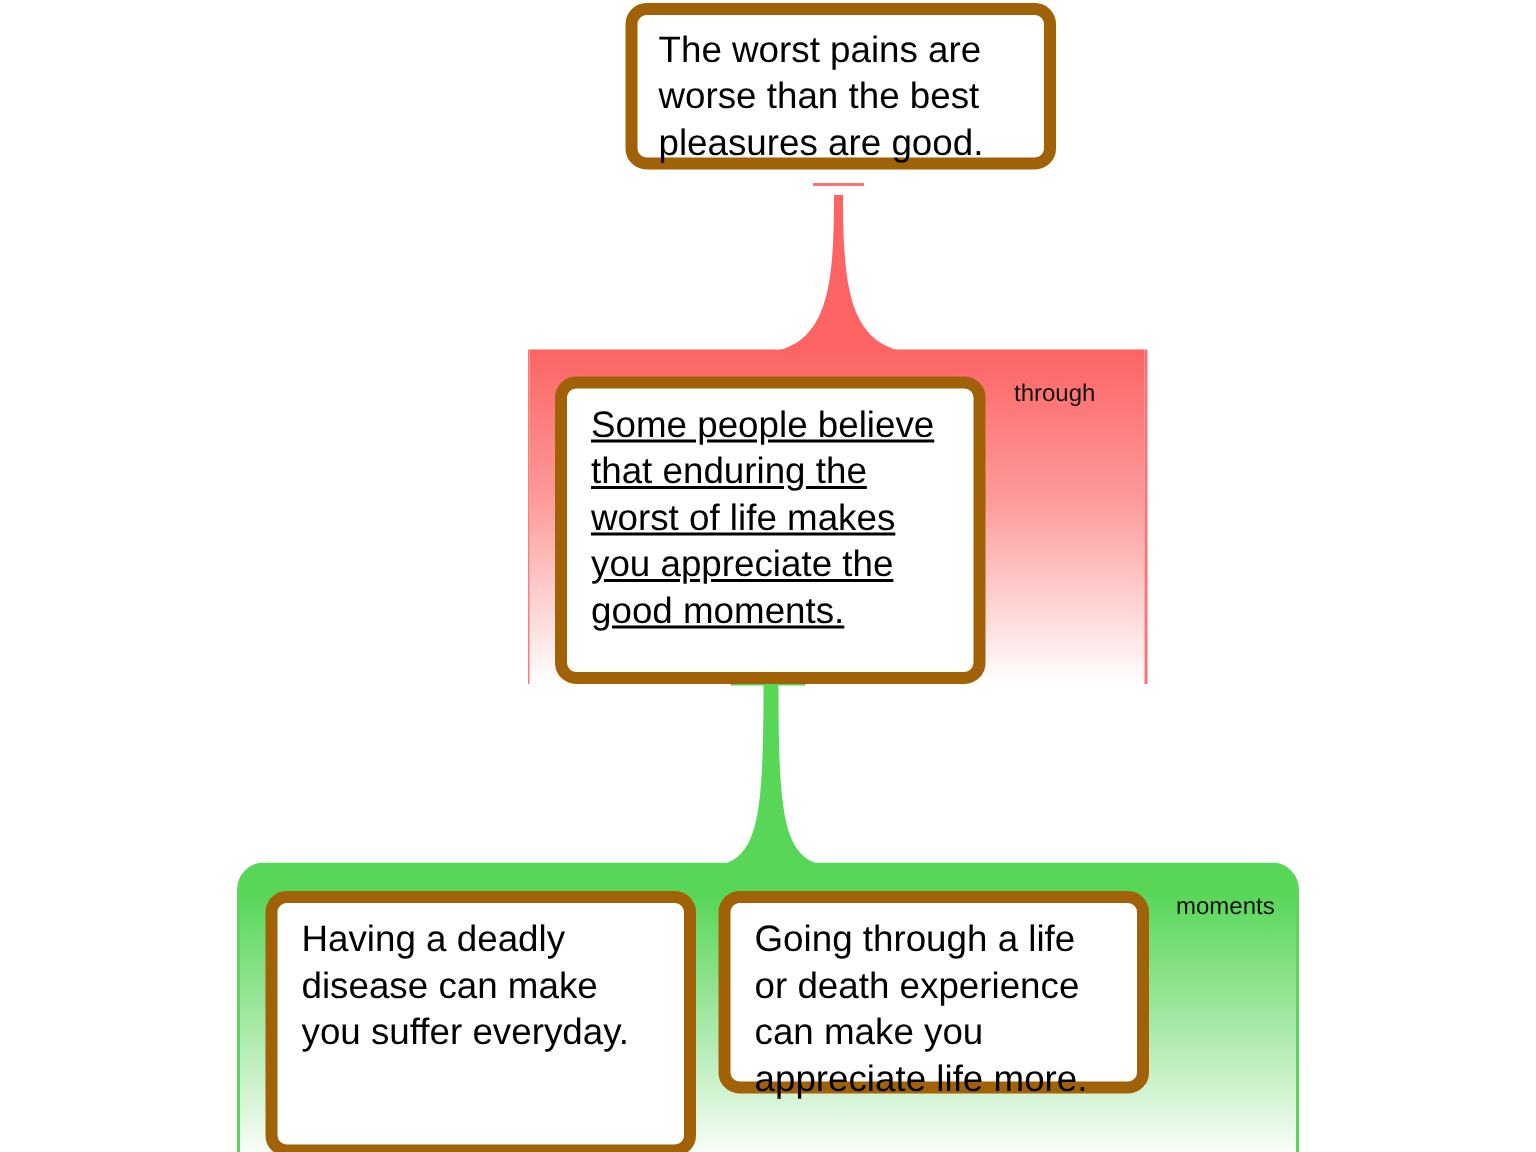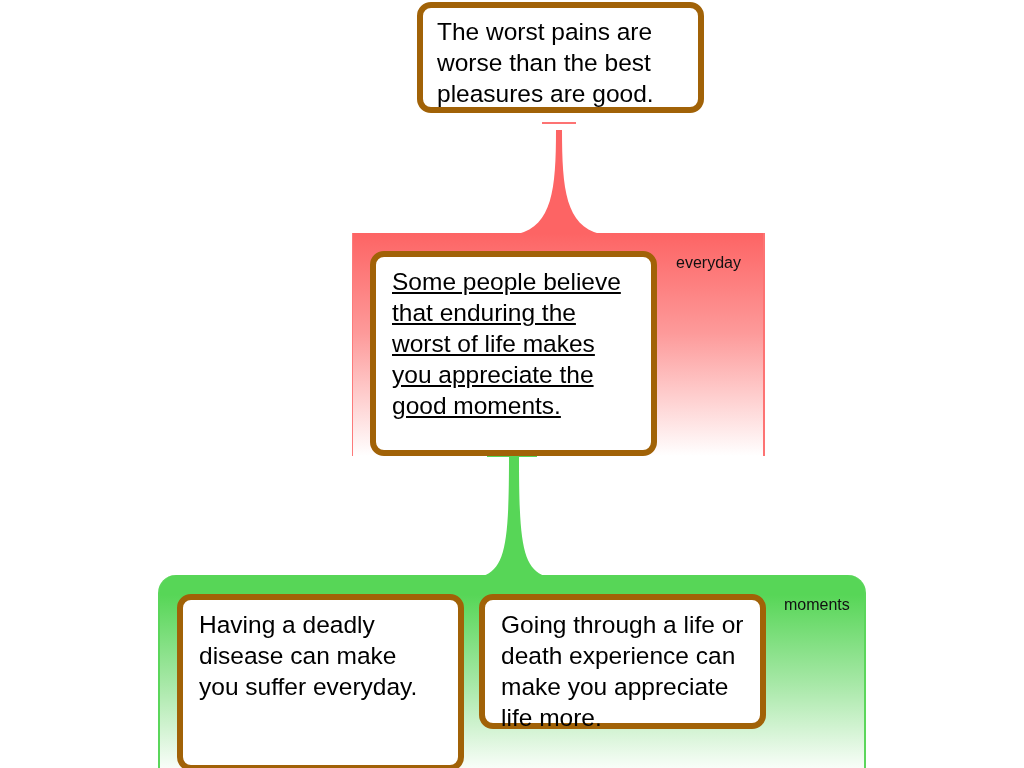--- a/index.html
+++ b/index.html
@@ -6,21 +6,21 @@
   body { width:1024px; height:768px; position:relative; overflow:hidden;
          font-family:"Liberation Sans", sans-serif; }
   .panel { position:absolute; }
   #red-panel { left:352px; top:233px; width:413px; height:223px;
     background:linear-gradient(to bottom, #fd6464 0%, #fd9a9a 45%, #ffffff 100%);
     border-right:2px solid #fd7373; border-left:1px solid #fd7a7a; box-sizing:border-box; }
   #green-panel { left:158px; top:575px; width:708px; height:200px;
     border-radius:18px 18px 0 0;
     background:linear-gradient(to bottom, #57d657 0%, #57d657 10%, #a8e8a8 55%, #ffffff 100%);
     border-left:2px solid #5bd65b; border-right:2px solid #5bd65b; box-sizing:border-box; }
-  .node { position:absolute; background:#fff; border:6px solid #a16207; border-radius:14px;
+  .node { position:absolute; background:#fff; border:8px solid #a16207; border-radius:14px;
           box-sizing:border-box; padding:6px 14px; color:#000; font-size:24.5px; line-height:31px; }
   #claim { left:417px; top:2px; width:287px; height:111px; padding:8px 14px; }
   #opp { left:370px; top:251px; width:287px; height:205px; padding:9px 16px;text-decoration:underline; }
   #sup1 { left:177px; top:594px; width:287px; height:177px; padding:9px 16px; }
   #sup2 { left:479px; top:594px; width:287px; height:135px; padding:9px 16px; }
   .rel-label { position:absolute; font-size:16px; color:#111; }
   #opposes-label { left:676px; top:254px; }
   #support-label { left:784px; top:596px; }
   svg.conn { position:absolute; left:0; top:0; }
 </style>
@@ -39,21 +39,21 @@
   <path d="M509,456 L519,456 C519,540 522,568 545,576 L483,576 C506,568 509,540 509,456 Z" fill="#57d657"></path>
 </svg>
 
 <div id="claim" class="node">
   <span>The worst pains are worse than the best pleasures are good.</span>
 </div>
 
 <div id="opp" class="node">
   <span>Some people believe that enduring the worst of life makes you appreciate the good moments.</span>
 </div>
-<div id="opposes-label" class="rel-label">everyday</div>
+<div id="opposes-label" class="rel-label">through</div>
 
 <div id="sup1" class="node">
   <span>Having a deadly disease can make you suffer everyday.</span>
 </div>
 <div id="sup2" class="node">
   <span>Going through a life or death experience can make you appreciate life more.</span>
 </div>
 <div id="support-label" class="rel-label">moments</div>
 
 </body></html>

